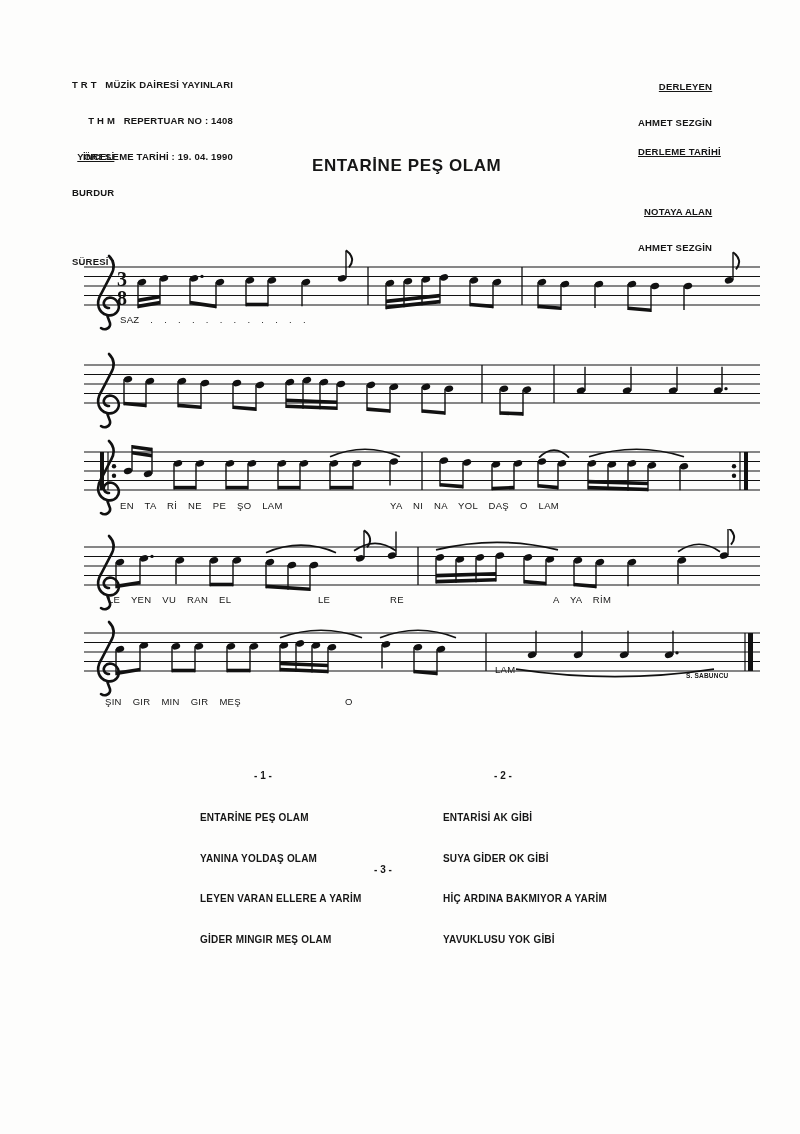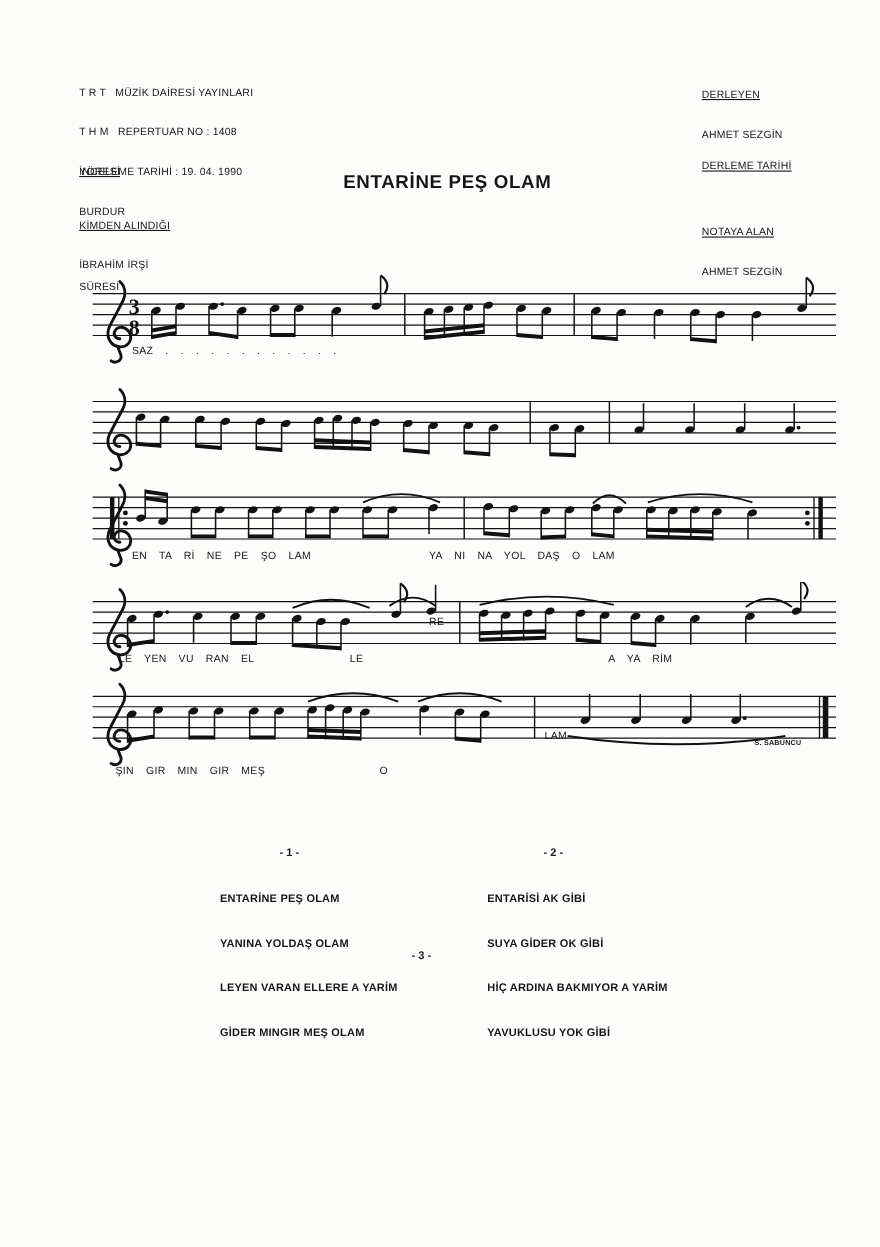--- a/index.html
+++ b/index.html
@@ -1,21 +1,21 @@
 <!DOCTYPE html>
 <html><head>
 <meta charset="utf-8">
 <style>
   html,body{margin:0;padding:0;background:#e8e8e8;}
   .page{
     position:relative;width:800px;height:1134px;margin:0 auto;
     background:#fdfdfc;color:#161616;overflow:hidden;
     font-family:"Liberation Sans",sans-serif;
   }
-  .blk{position:absolute;font-size:9.5px;font-weight:normal;line-height:12px;letter-spacing:.2px;white-space:pre;}
+  .blk{position:absolute;font-size:9.5px;font-weight:bold;line-height:12px;letter-spacing:.2px;white-space:pre;text-align:right;}
   .u{text-decoration:underline;}
   .title{position:absolute;font-size:17px;font-weight:bold;letter-spacing:.6px;white-space:nowrap;}
   .staff{position:absolute;}
   .lyr{position:absolute;font-size:9.5px;font-weight:normal;letter-spacing:.3px;word-spacing:8px;white-space:pre;}
   .credit{position:absolute;font-size:6.5px;font-weight:bold;letter-spacing:.2px;}
   .vnum{position:absolute;font-size:10px;font-weight:bold;width:70px;text-align:center;}
   .verse{position:absolute;font-size:10px;font-weight:bold;line-height:13.5px;letter-spacing:.2px;white-space:pre;}
   .ts{font-family:"Liberation Serif",serif;font-weight:bold;font-size:20px;text-anchor:middle;}
 </style>
 </head>
@@ -38,24 +38,20 @@
     <div class="u">YÖRESİ</div>
     <div>BURDUR</div>
   </div>
 
   <div class="blk" style="left:638px;top:122px">
     <div class="u">DERLEME TARİHİ</div>
   </div>
 
   <div class="title" style="left:312px;top:156px">ENTARİNE PEŞ OLAM</div>
 
-  <div class="blk" style="left:72px;top:176px">
-    <div class="u">KİMDEN ALINDIĞI</div>
-    <div>İBRAHİM İRŞİ</div>
-  </div>
 
   <div class="blk" style="left:638px;top:182px">
     <div class="u">NOTAYA ALAN</div>
     <div>AHMET SEZGİN</div>
   </div>
 
   <div class="blk" style="left:72px;top:232px">
     <div>SÜRESİ :</div>
   </div>
 
@@ -325,21 +321,21 @@
       <line x1="544" y1="33.2" x2="544" y2="57.2" stroke="#111111" stroke-width="1.4"></line>
       <path d="M594,22.75 Q615,7.75 636,22.75" stroke="#111111" stroke-width="1.7" fill="none"></path>
       <ellipse cx="598" cy="31.299999999999997" rx="4.3" ry="3.1" fill="#111111" transform="rotate(-18 598 31.299999999999997)"></ellipse>
       <line x1="594" y1="31.299999999999997" x2="594" y2="55.3" stroke="#111111" stroke-width="1.4"></line>
       <ellipse cx="640" cy="26.55" rx="4.3" ry="3.1" fill="#111111" transform="rotate(-18 640 26.55)"></ellipse>
       <line x1="644" y1="26.55" x2="644" y2="-1.4499999999999993" stroke="#111111" stroke-width="1.4"></line>
       <path d="M644,-1.4499999999999993 C651,3.5500000000000007 652,9.55 647,15.55" stroke="#111111" stroke-width="2" fill="none"></path>
     </svg>
   <div class="lyr" style="left:108px;top:594px">LE YEN VU RAN EL</div>
   <div class="lyr" style="left:318px;top:594px">LE</div>
-  <div class="lyr" style="left:390px;top:560px">RE</div>
+  <div class="lyr" style="left:390px;top:594px">RE</div>
   <div class="lyr" style="left:553px;top:594px">A YA RİM</div>
 
   <svg class="staff" style="left:84px;top:615px" width="676" height="88">
       <line x1="0" y1="18" x2="676" y2="18" stroke="#111111" stroke-width="1.1"></line>
       <line x1="0" y1="27.5" x2="676" y2="27.5" stroke="#111111" stroke-width="1.1"></line>
       <line x1="0" y1="37" x2="676" y2="37" stroke="#111111" stroke-width="1.1"></line>
       <line x1="0" y1="46.5" x2="676" y2="46.5" stroke="#111111" stroke-width="1.1"></line>
       <line x1="0" y1="56" x2="676" y2="56" stroke="#111111" stroke-width="1.1"></line>
       <path d="M25,7 C30,12 31,19 27,26 L17,45 C11,55 15,64 23,66 C31,68 37,61 34,54 C31,48 24,47 21,51 C18,55 21,59 25,59 M23,66 L26,74 C27,79 21,82 17,79" fill="none" stroke="#111111" stroke-width="2.6" stroke-linecap="round"></path>
       <ellipse cx="36" cy="34.15" rx="4.3" ry="3.1" fill="#111111" transform="rotate(-18 36 34.15)"></ellipse>

